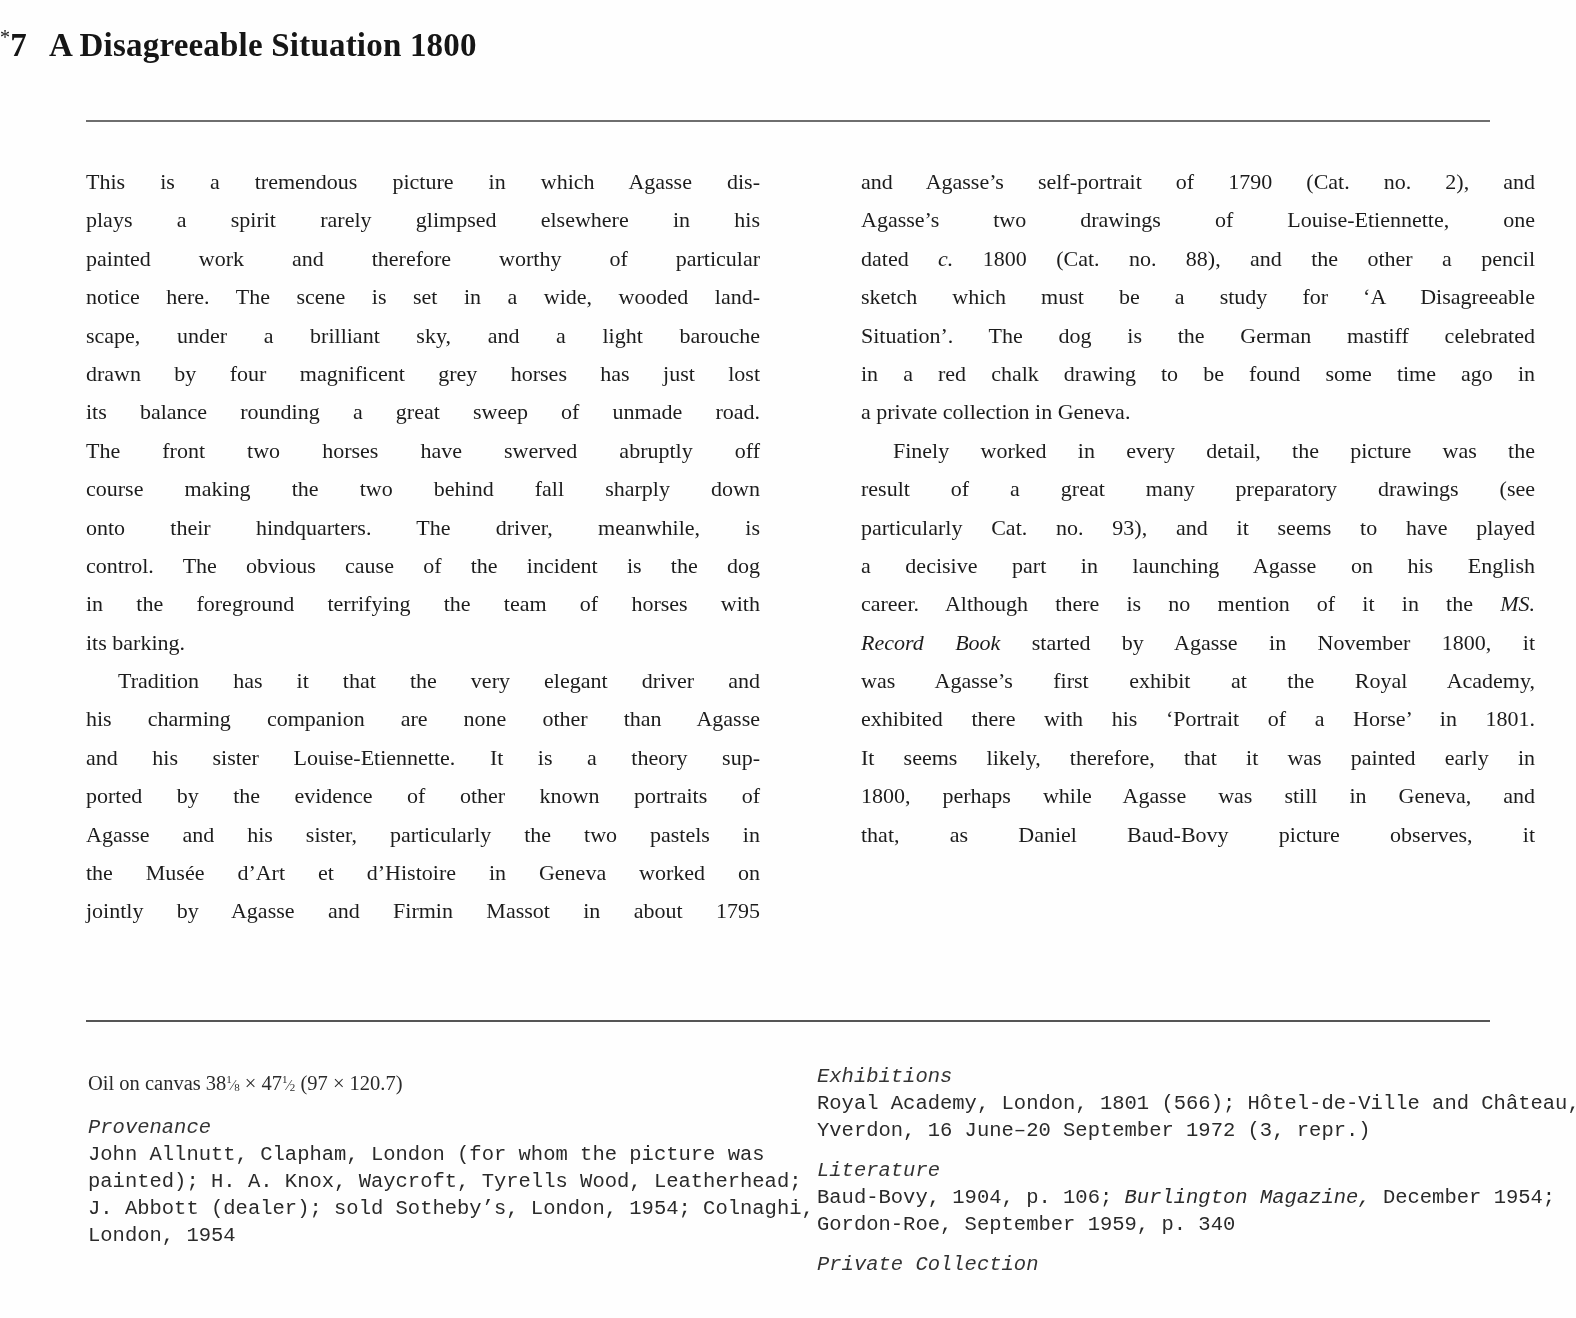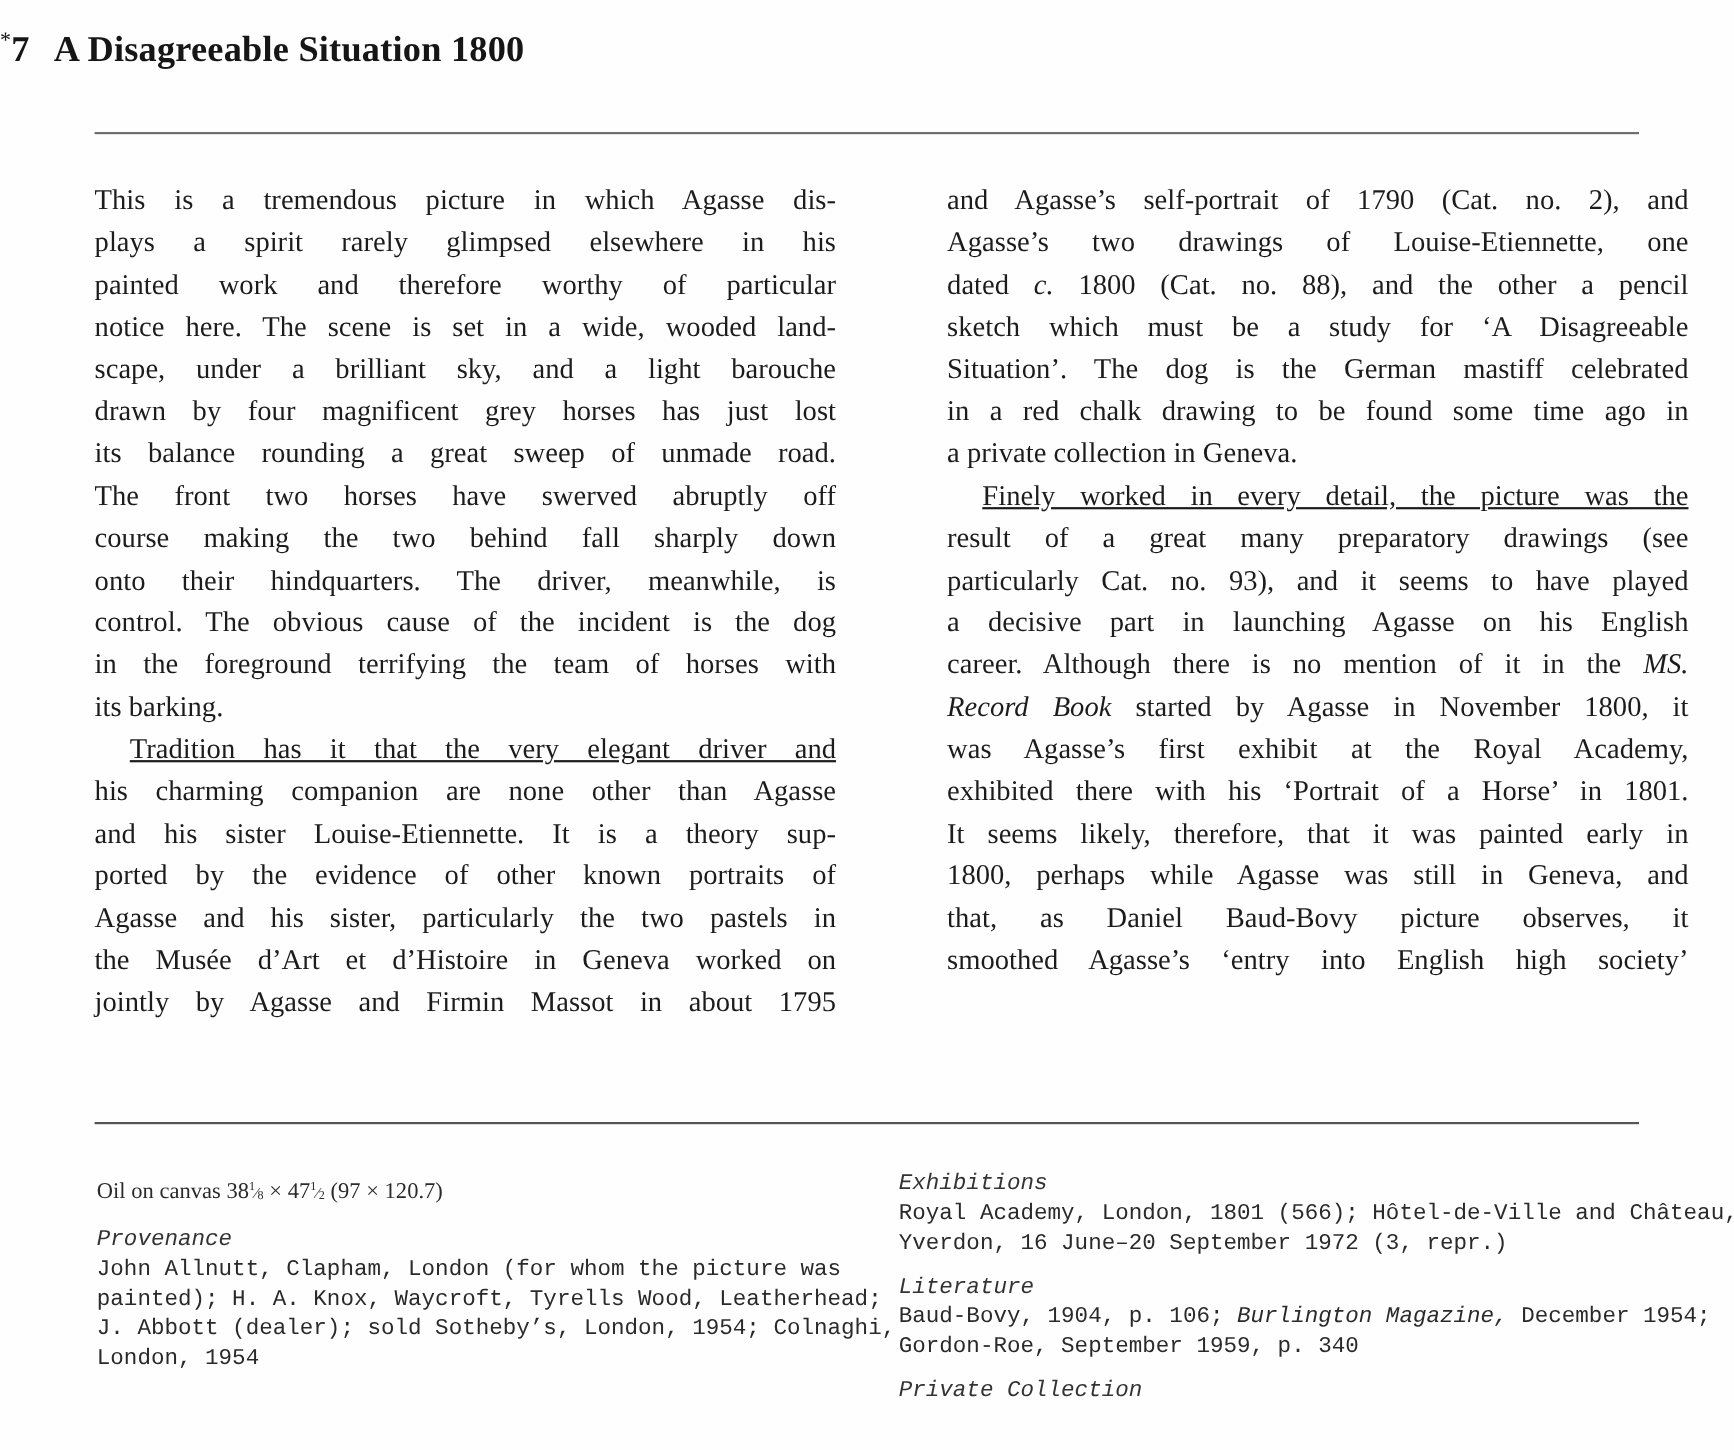--- a/index.html
+++ b/index.html
@@ -39,36 +39,36 @@
       height: 0;
       border-top: 2px solid #6e6e6e;
     }
     .rule.top { top: 120px; }
     .rule.bottom { top: 1020px; border-top-color: #555; }
 
     .col {
       position: absolute;
       top: 163px;
       width: 674px;
-      font-size: 26px;
+      font-size: 22px;
       line-height: 38.4px;
       text-align: justify;
       color: #1c1c1c;
     }
     .col.left { left: 86px; }
     .col.right { left: 861px; }
     .col .line {
       display: block;
       text-align: justify;
       text-align-last: justify;
       white-space: nowrap;
       height: 38.4px;
     }
     .col .line.last { text-align-last: left; }
-    .col .line.ind { padding-left: 32px; text-decoration: underline; }
+    .col .line.ind { padding-left: 32px; }
     i { font-style: italic; }
 
     .meta {
       position: absolute;
       font-size: 20.5px;
       line-height: 27px;
       color: #2a2a2a;
     }
     .meta.left { left: 88px; top: 1066px; width: 620px; }
     .meta.right { left: 817px; top: 1063px; width: 680px; }
@@ -123,21 +123,20 @@
   <span class="line">result of a great many preparatory drawings (see</span>
   <span class="line">particularly Cat. no. 93), and it seems to have played</span>
   <span class="line">a decisive part in launching Agasse on his English</span>
   <span class="line"><span>career. Although there is no mention of it in the</span> <i>MS.</i></span>
   <span class="line"><i>Record Book</i> <span>started by Agasse in November 1800, it</span></span>
   <span class="line">was Agasse’s first exhibit at the Royal Academy,</span>
   <span class="line">exhibited there with his ‘Portrait of a Horse’ in 1801.</span>
   <span class="line">It seems likely, therefore, that it was painted early in</span>
   <span class="line">1800, perhaps while Agasse was still in Geneva, and</span>
   <span class="line">that, as Daniel Baud-Bovy picture observes, it</span>
-  <span class="line">smoothed Agasse’s ‘entry into English high society’</span>
 </div>
 
 <div class="rule bottom"></div>
 
 <div class="meta left">
   <div class="block">
     <span>Oil on canvas 38</span><span class="frac"><sup>1</sup>⁄<sub>8</sub></span><span> × 47</span><span class="frac"><sup>1</sup>⁄<sub>2</sub></span><span> (97 × 120.7)</span>
   </div>
   <div class="block">
     <span class="line label">Provenance</span>

